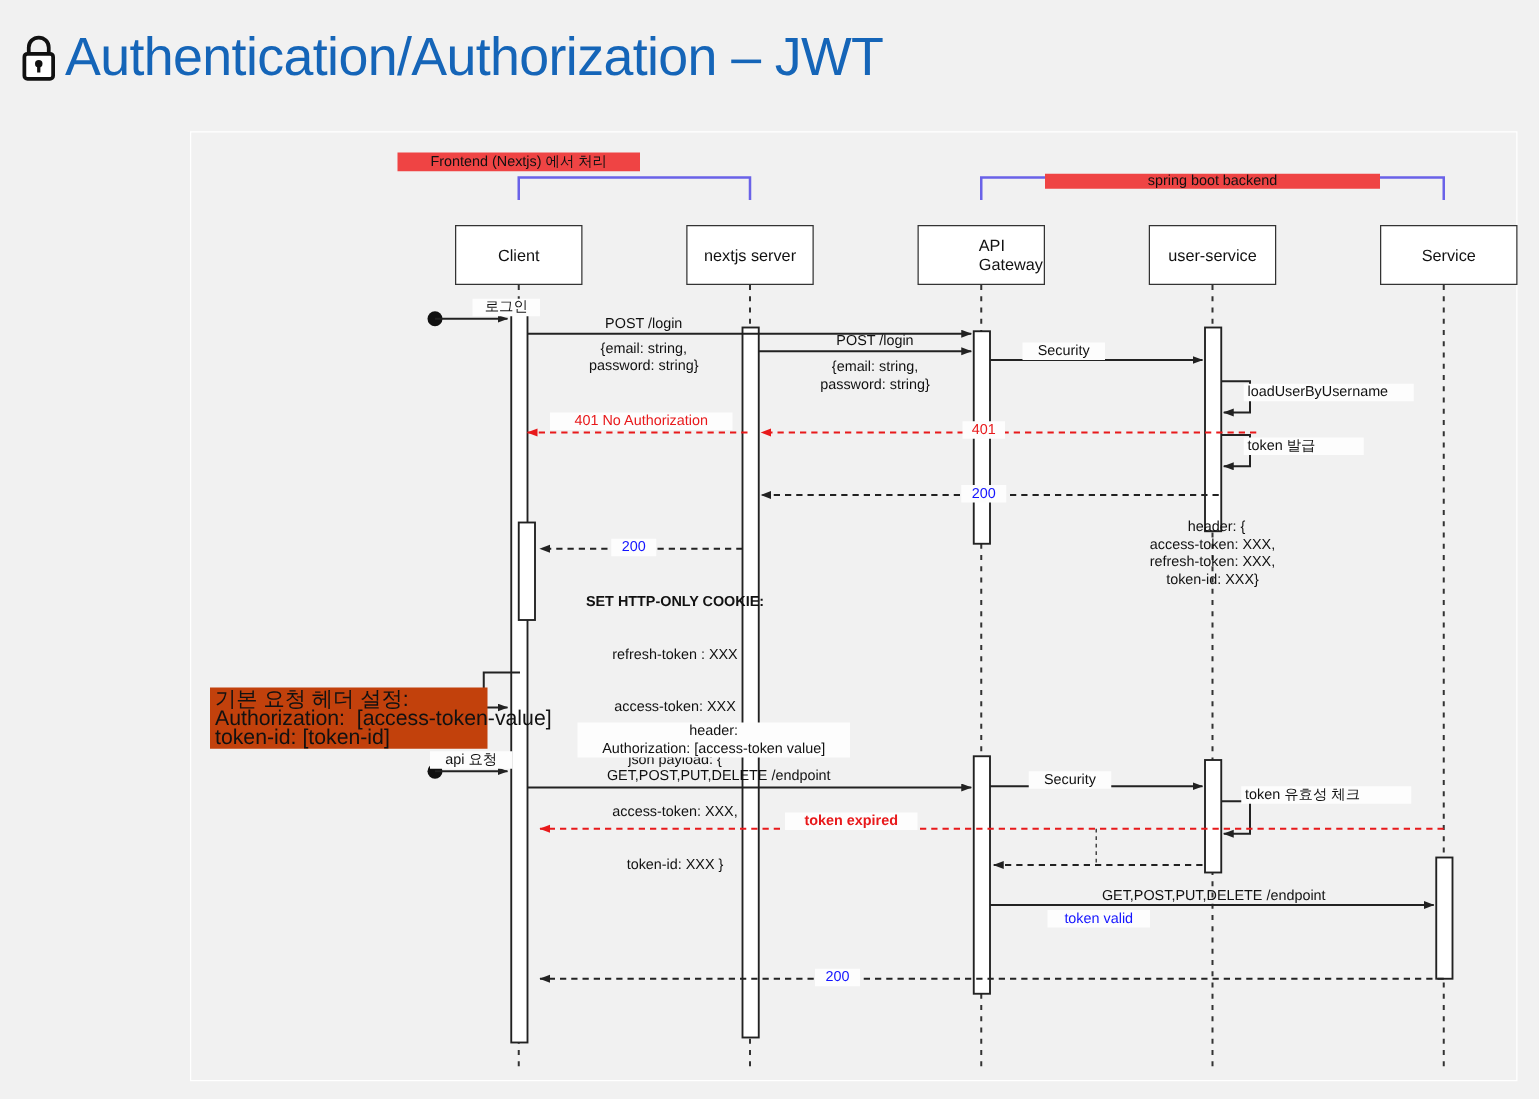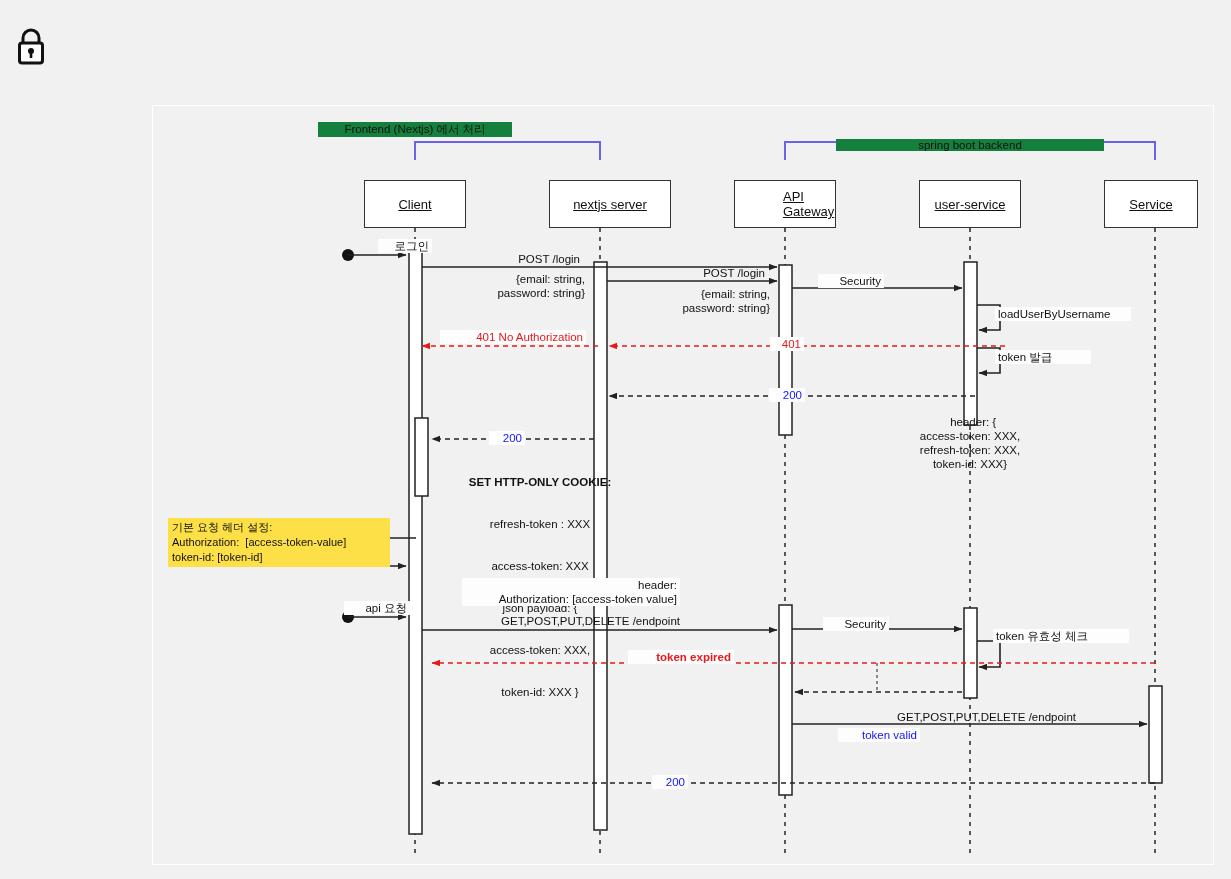--- a/index.html
+++ b/index.html
@@ -23,55 +23,56 @@
   
   #diagram{
     position:absolute;left:152px;top:105px;width:1062px;height:760px;
     border:1px solid #ffffff;box-sizing:border-box;background:#f1f1f1;
   }
   #svg-root{position:absolute;left:0;top:0;width:1231px;height:879px;pointer-events:none;}
   
   .participant{
     position:absolute;border:1.4px solid #333;background:#fff;
     display:flex;align-items:center;justify-content:center;
-    font-size:13px;color:#111;box-sizing:border-box;text-decoration:underline;
+    font-size:13px;color:#111;box-sizing:border-box;
   }
   
   .group-label{
     position:absolute;font-size:11.5px;color:#111;white-space:nowrap;
-    text-align:center;background:#15803d;padding:0 4px;
+    text-align:center;background:#ef4444;padding:0 4px;
   }
   
   .msg{
     position:absolute;font-size:11.5px;color:#111;white-space:pre;
-    text-align:right;line-height:14px;
+    text-align:center;line-height:14px;
   }
   .msg.white{background:#fdfdfd;padding:0 3px;}
   .msg.red{color:#e8191b;}
   .msg.blue{color:#1414ff;}
   .msg.left{text-align:left;}
   .note{
-    position:absolute;font-size:11px;color:#111;line-height:15px;
-    background:#fde047;padding:2px 4px;white-space:pre;text-align:left;
+    position:absolute;font-size:17px;color:#111;line-height:15px;
+    background:#c2410c;padding:2px 4px;white-space:pre;text-align:left;margin-top:32px;
   }
   .stack{position:absolute;text-align:center;font-size:11.5px;line-height:14px;color:#111;white-space:pre;}
   .stack b{font-weight:normal;}
 </style>
 </head>
 <body>
 
 <div id="title-bar">
   <span id="lock-icon">
     <svg viewBox="0 0 34 40" width="34" height="40">
       <path d="M9 17 V12 a8 8 0 0 1 16 0 V17" fill="none" stroke="#111" stroke-width="3"></path>
       <rect x="5.5" y="17" width="23" height="20" rx="2.5" fill="#fff" stroke="#111" stroke-width="3"></rect>
       <circle cx="17" cy="25" r="3" fill="#111"></circle>
       <rect x="15.7" y="25" width="2.6" height="7" fill="#111"></rect>
     </svg>
   </span>
+  <span id="page-title">Authentication/Authorization – JWT</span>
 </div>
 
 <div id="diagram"></div>
 
 <svg id="svg-root">
   <defs>
     <marker id="ah" markerWidth="9" markerHeight="9" refX="8" refY="3.2" orient="auto" markerUnits="userSpaceOnUse">
       <path d="M0,0 L8.5,3.2 L0,6.4 z" fill="#222"></path>
     </marker>
     <marker id="ahr" markerWidth="9" markerHeight="9" refX="8" refY="3.2" orient="auto" markerUnits="userSpaceOnUse">
@@ -154,30 +155,30 @@
 
   <line x1="877" y1="663" x2="877" y2="690" stroke="#444" stroke-width="1.2" stroke-dasharray="3,3"></line>
 </svg>
 
 <div class="group-label" style="left:415px;top:122px;width:186px;transform:translateX(-50%);">Frontend (Nextjs) 에서 처리</div>
 <div class="group-label" style="left:970px;top:139px;width:260px;transform:translateX(-50%);">spring boot backend</div>
 
 <div class="participant" style="left:364px;top:180px;width:102px;height:48px;">
   <span>Client</span>
 </div>
-<div class="participant" style="left:549px;top:180px;width:122px;height:48px;">
+<div class="participant" style="left:549px;top:180px;width:102px;height:48px;">
   <span>nextjs server</span>
 </div>
 <div class="participant" style="left:734px;top:180px;width:102px;height:48px;padding-left:48px;">
   <span>API Gateway</span>
 </div>
 <div class="participant" style="left:919px;top:180px;width:102px;height:48px;">
   <span>user-service</span>
 </div>
-<div class="participant" style="left:1104px;top:180px;width:94px;height:48px;">
+<div class="participant" style="left:1104px;top:180px;width:110px;height:48px;">
   <span>Service</span>
 </div>
 
 <div class="msg white" style="left:378px;top:239px;width:48px;">로그인</div>
 
 <div class="msg" style="left:450px;top:252px;width:130px;">POST /login</div>
 <div class="msg" style="left:445px;top:272px;width:140px;">{email: string,
 password: string}</div>
 
 <div class="msg" style="left:635px;top:266px;width:130px;">POST /login</div>

